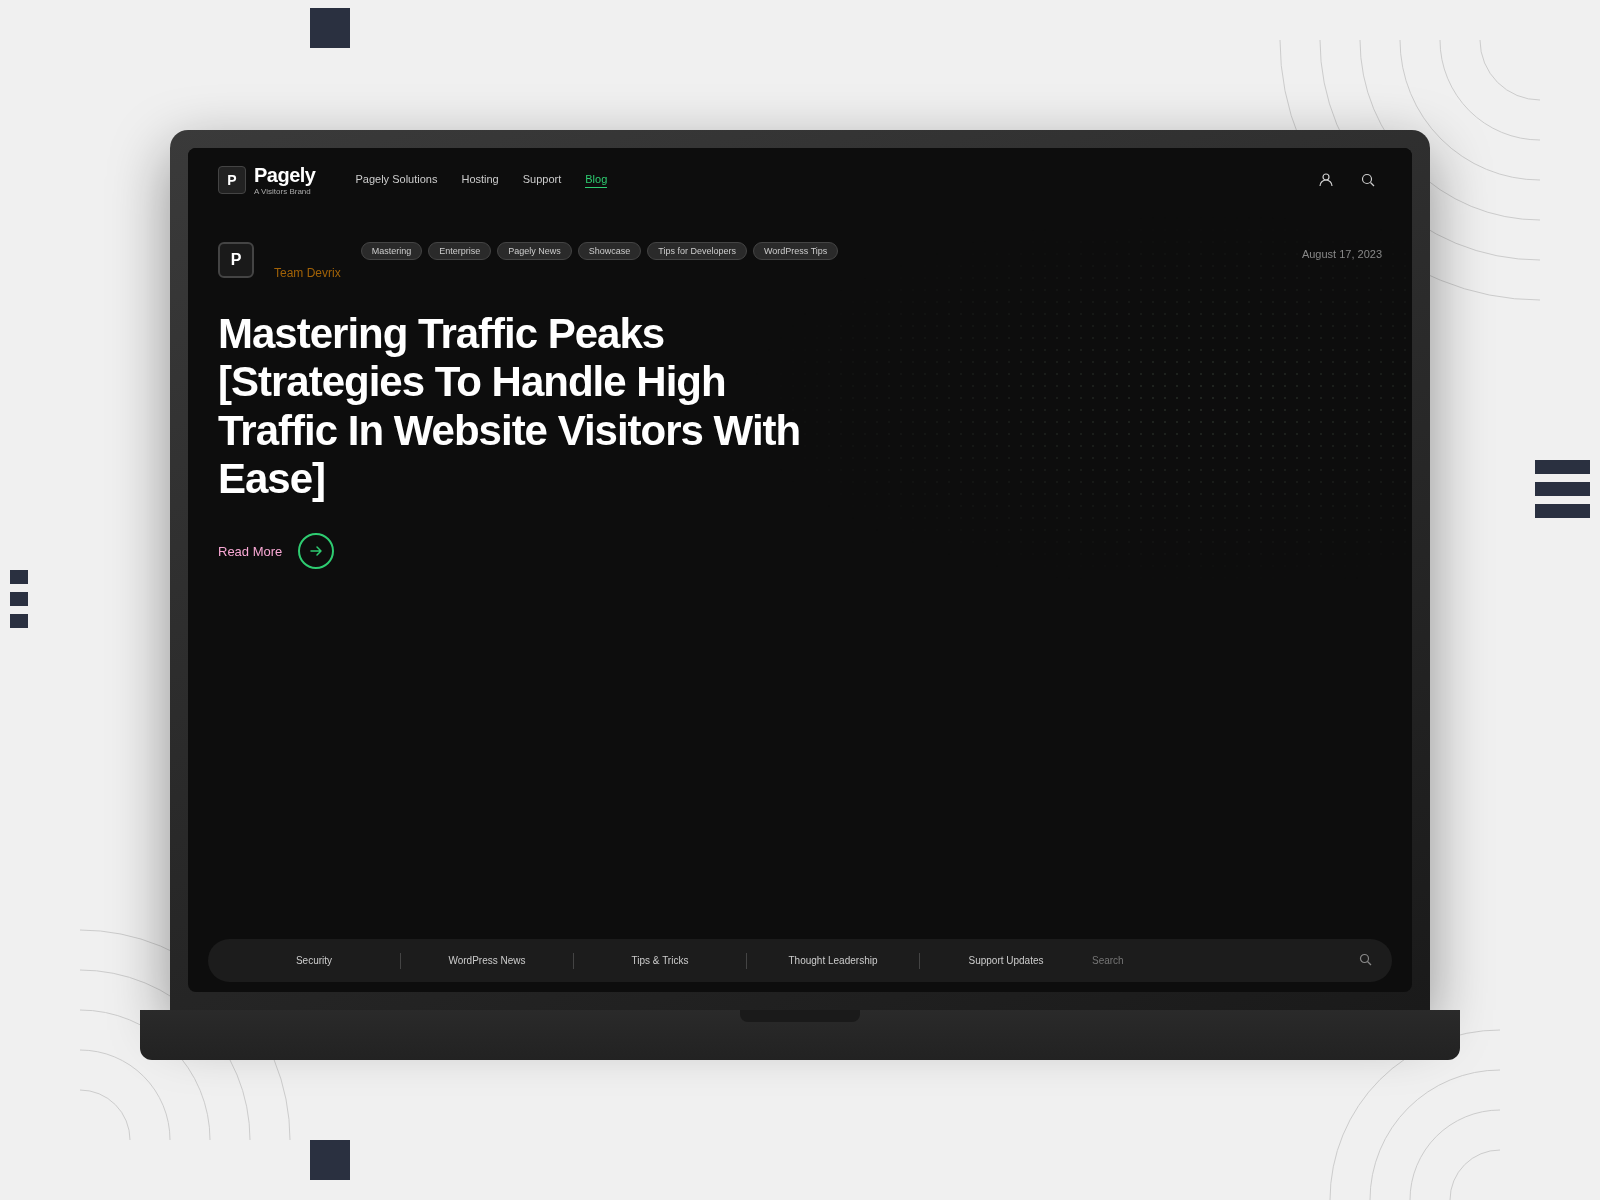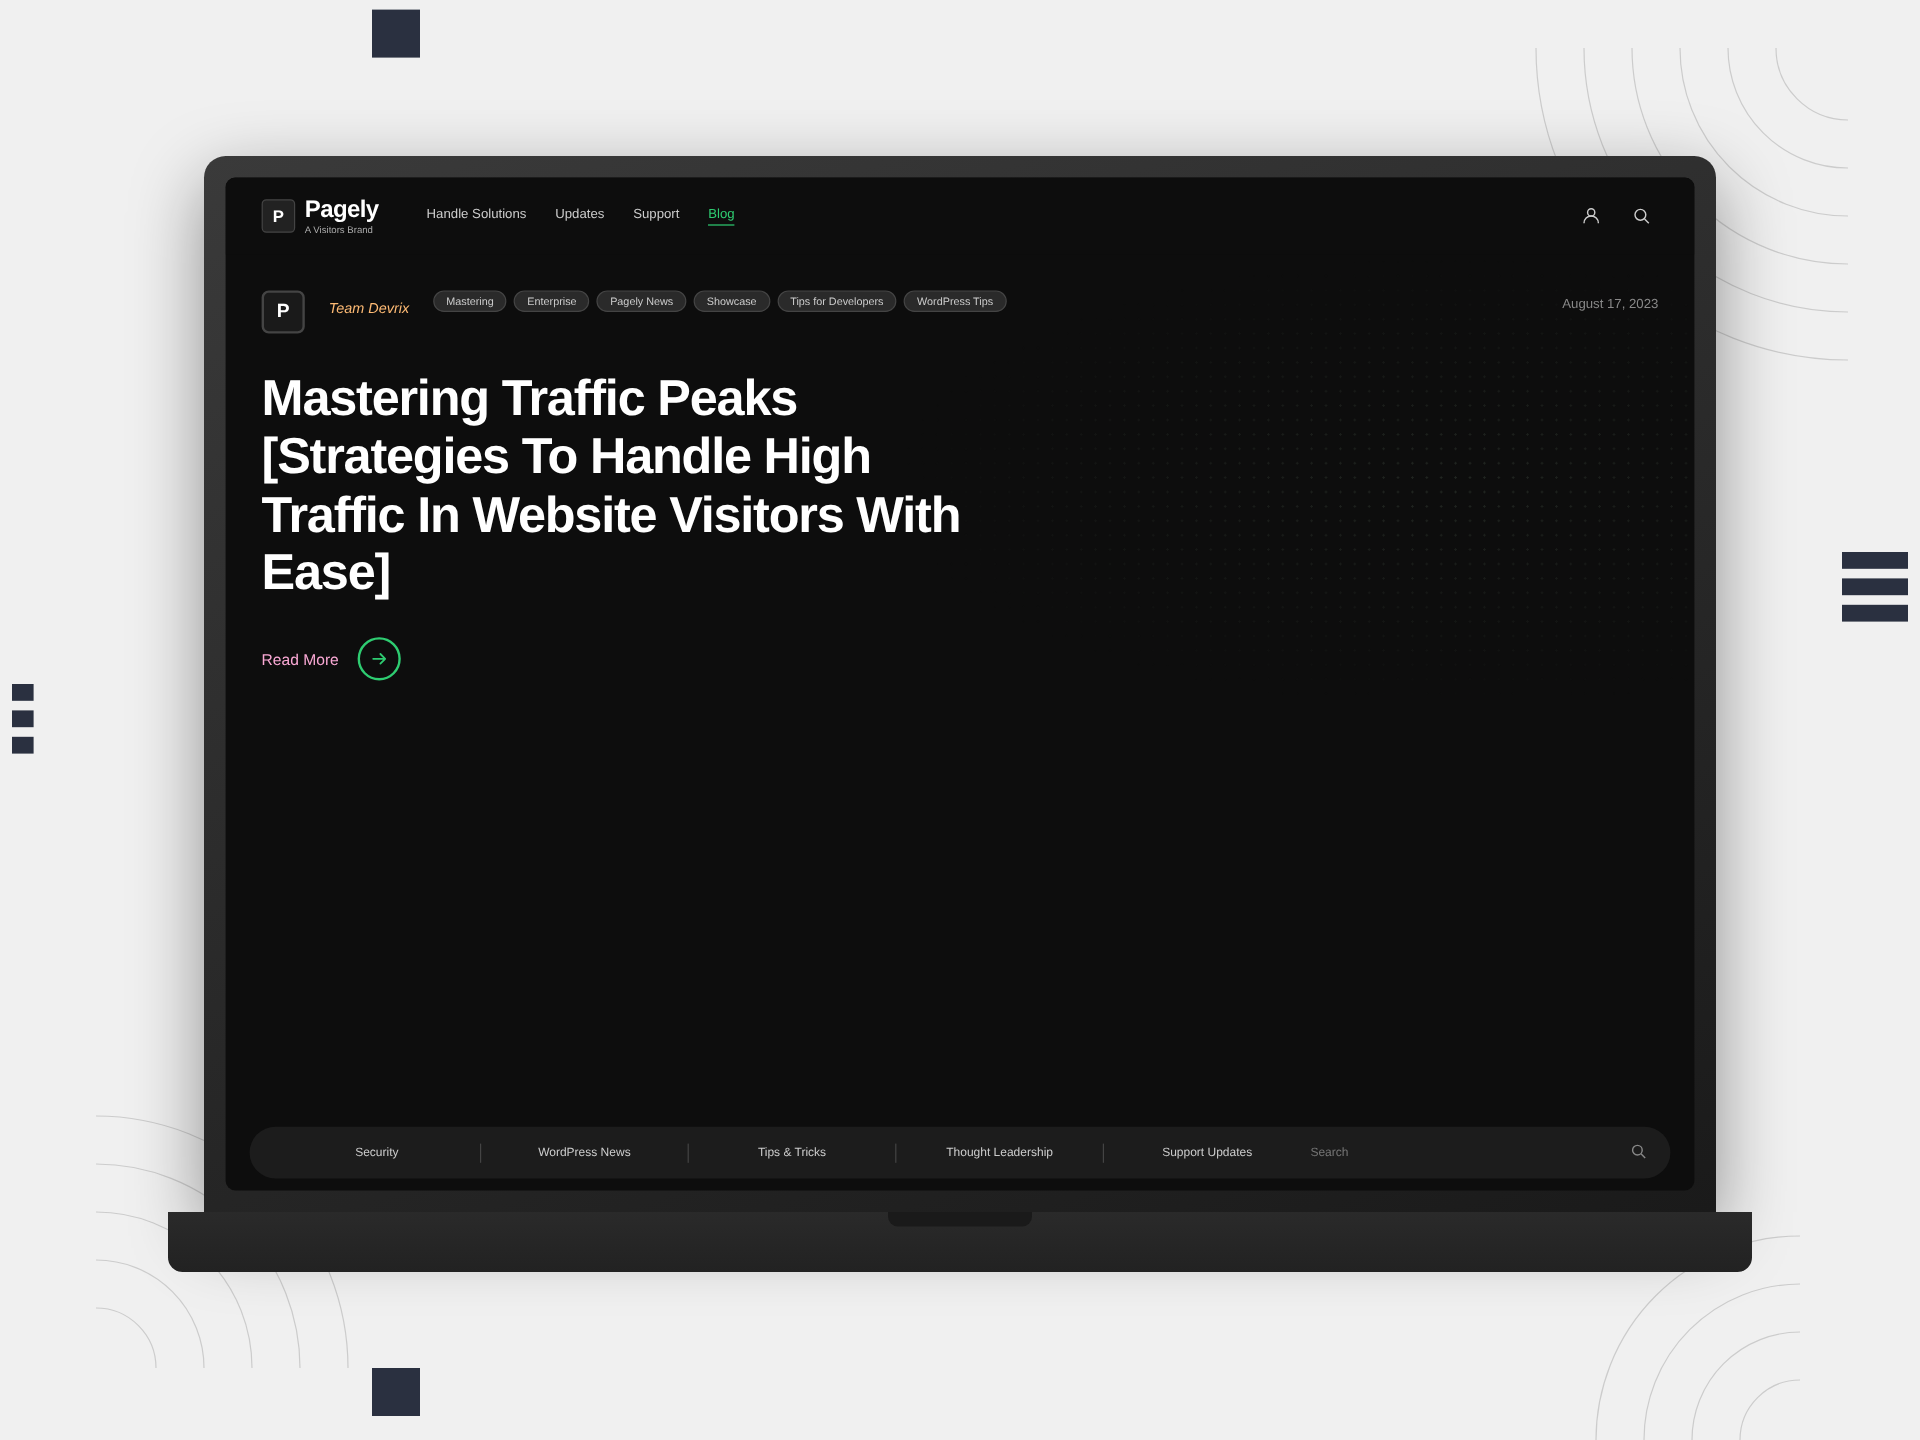--- a/index.html
+++ b/index.html
@@ -240,24 +240,23 @@
       display: flex;
       align-items: center;
       justify-content: center;
       color: white;
       font-size: 16px;
       font-weight: bold;
       flex-shrink: 0;
     }
 
     .author-name {
-      color: #fdba74;
+      color: #a16207;
       font-size: 12px;
-      margin-top: 8px;
-      font-style: italic;
+      margin-top: 24px;
     }
 
     .tags-group {
       display: flex;
       flex-wrap: wrap;
       gap: 6px;
       flex: 1;
     }
 
     .tag {
@@ -460,22 +459,22 @@
           <div class="nav-logo">
             <div style="width:28px;height:28px;background:#222;border:1px solid #444;border-radius:4px;display:flex;align-items:center;justify-content:center;">
               <span style="color:white;font-size:14px;font-weight:bold;">P</span>
             </div>
             <div>
               <div class="nav-logo-text">Pagely</div>
               <div class="nav-logo-brand">A Visitors Brand</div>
             </div>
           </div>
           <div class="nav-links">
-            <a class="nav-link">Handle Solutions</a>
-            <a class="nav-link">Updates</a>
+            <a class="nav-link">Pagely Solutions</a>
+            <a class="nav-link">Hosting</a>
             <a class="nav-link">Support</a>
             <a class="nav-link active">Blog</a>
           </div>
           <div class="nav-icons">
             <button class="nav-icon-btn">
               <svg width="16" height="16" viewBox="0 0 16 16" fill="none">
                 <circle cx="8" cy="5" r="3" stroke="#ccc" stroke-width="1.2"></circle>
                 <path d="M2 14c0-3.3 2.7-6 6-6s6 2.7 6 6" stroke="#ccc" stroke-width="1.2" fill="none"></path>
               </svg>
             </button>

